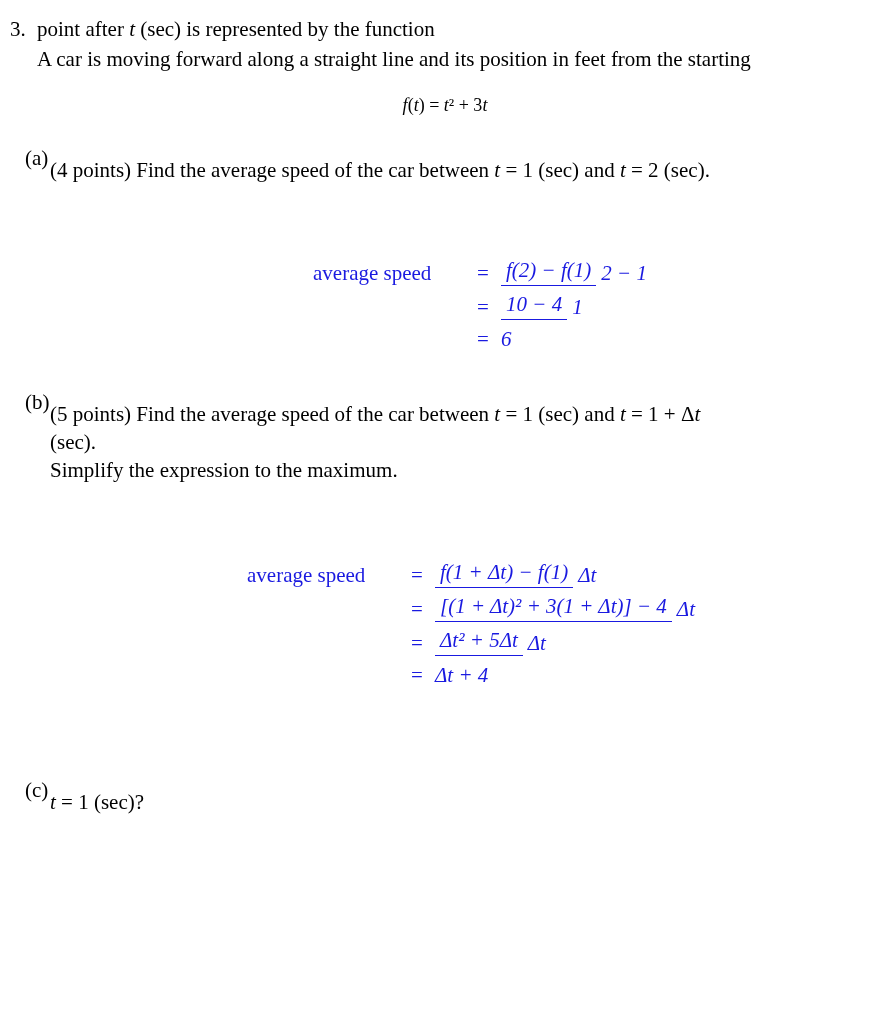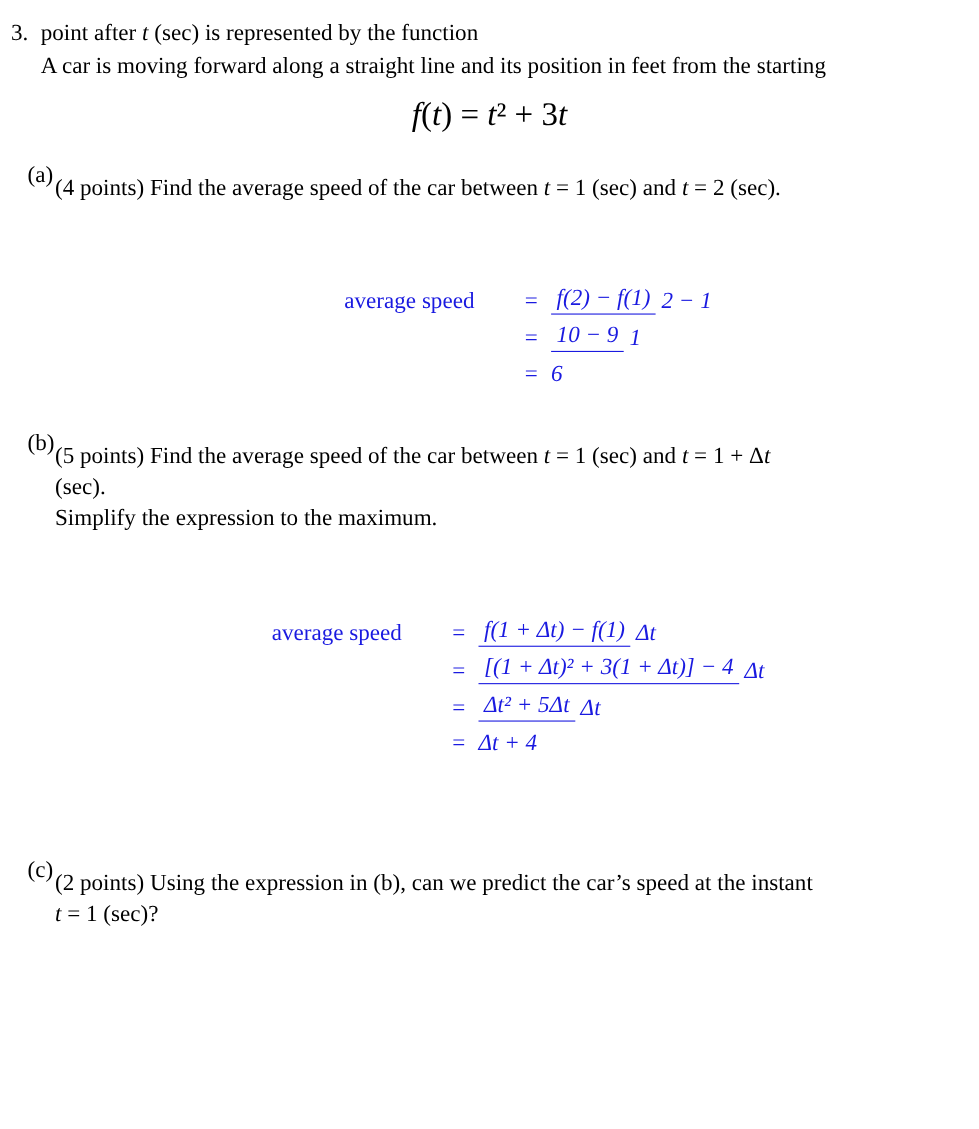--- a/index.html
+++ b/index.html
@@ -17,21 +17,21 @@
 
   .tline { line-height: 30px; white-space: nowrap; }
   .mi { font-style: italic; }
 
   
   .problem-row { display: flex; margin: 0 40px 0 10px; }
   .pnum { width: 27px; flex-shrink: 0; line-height: 30px; }
   .ptext { flex: 1; }
 
   
-  .display-eq { margin-top: 16px; text-align: center; font-size: 30px; line-height: 30px; }
+  .display-eq { margin-top: 16px; text-align: center; font-size: 18px; line-height: 30px; }
 
   
   .part { display: flex; margin-right: 40px; margin-left: 25px; align-items: flex-start; }
   .plabel { width: 25px; flex-shrink: 0; line-height: 28px; }
   .pcontent { flex: 1; margin-top: 12px; }
   .pcontent .tline { line-height: 28px; }
   #part-a { margin-top: 24px; }
   #part-b { margin-top: 36px; }
   #part-c { margin-top: 88px; }
 
@@ -80,21 +80,21 @@
       <span class="eqrel">=</span>
       <span class="frac">
         <span class="fnum math">f(2) − f(1)</span>
         <span class="fden math">2 − 1</span>
       </span>
     </div>
     <div class="eqrow">
       <span class="eqlabel"></span>
       <span class="eqrel">=</span>
       <span class="frac">
-        <span class="fnum math">10 − 9</span>
+        <span class="fnum math">10 − 4</span>
         <span class="fden math">1</span>
       </span>
     </div>
     <div class="eqrow">
       <span class="eqlabel"></span>
       <span class="eqrel">=</span>
       <span class="eqvalue math">6</span>
     </div>
   </div>
 
@@ -135,19 +135,18 @@
     <div class="eqrow">
       <span class="eqlabel"></span>
       <span class="eqrel">=</span>
       <span class="eqvalue math">Δt + 4</span>
     </div>
   </div>
 
   <div class="part" id="part-c">
     <span class="plabel">(c)</span>
     <div class="pcontent">
-      <div class="tline"><span>(2 points) Using the expression in (b), can we predict the car’s speed at the instant</span></div>
       <div class="tline"><span class="mi">t</span><span> = 1 (sec)?</span></div>
     </div>
   </div>
 
 
 </div>
 
 </body></html>

